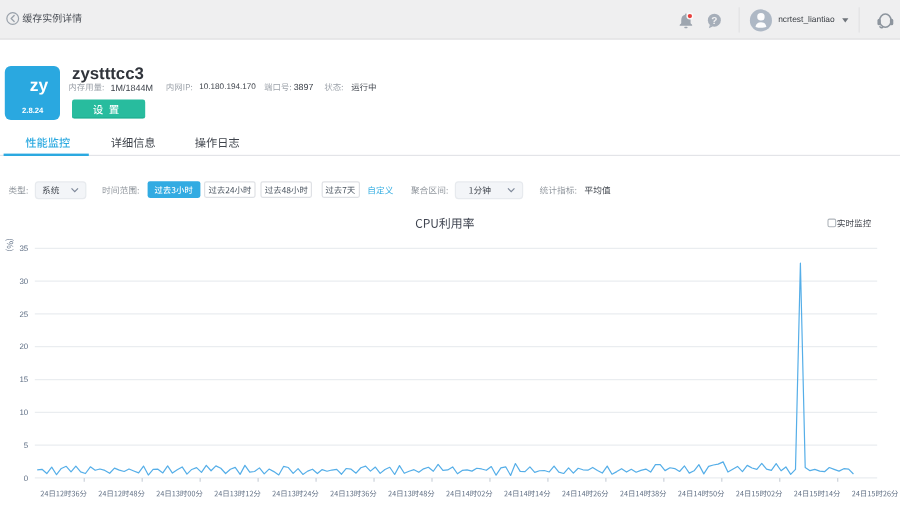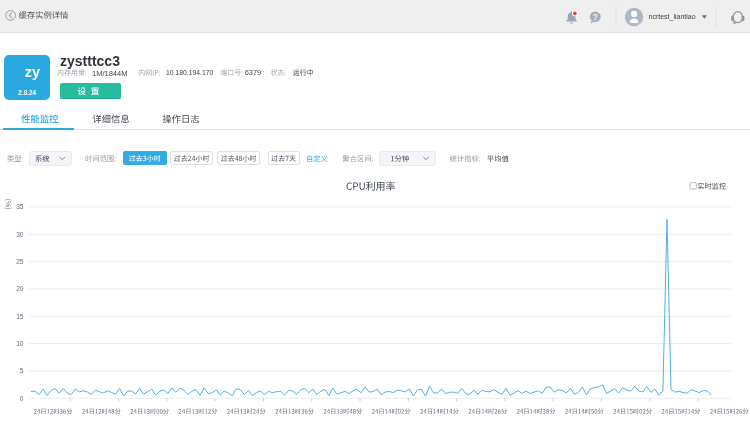--- a/index.html
+++ b/index.html
@@ -7,21 +7,21 @@
 </style></head>
 <body>
 <div class="abs" style="left:0;top:0;width:750px;height:33px;background:#efeff0;border-bottom:1px solid #e0e0e1"></div>
 <div class="abs" style="left:4.3px;top:55px;width:46px;height:44.5px;background:#2aa8e0;border-radius:5px"></div>
 <div class="abs" style="left:4.5px;top:55px;width:56px;text-align:center;font-size:14.5px;font-weight:bold;color:#fff;line-height:34px">zy</div>
 <div class="abs" style="left:4.5px;top:89px;width:45.5px;text-align:center;font-size:6.4px;font-weight:bold;color:#fff">2.8.24</div>
 <div class="abs" style="left:60px;top:82.8px;width:61.3px;height:15.8px;background:#28bc9e;border-bottom:1.5px solid #1aa98b;border-radius:2px"></div>
 <div class="abs" style="left:60px;top:53px;font-size:14px;font-weight:bold;color:#30343b">zystttcc3</div>
 <div class="abs" style="left:92px;top:68.6px;font-size:7.5px;color:#3f444c">1M/1844M</div>
 <div class="abs" style="left:166px;top:68.8px;font-size:6.8px;color:#3f444c">10.180.194.170</div>
-<div class="abs" style="left:244.7px;top:68.2px;font-size:7.4px;color:#3f444c">6379</div>
+<div class="abs" style="left:244.7px;top:68.2px;font-size:7.4px;color:#3f444c">3897</div>
 <div class="abs" style="left:0;top:129px;width:750px;height:1px;background:#e3e4e8"></div>
 <div class="abs" style="left:3px;top:128px;width:70.5px;height:2px;background:#2ba9e0"></div>
 <div class="abs" style="left:28.7px;top:151px;width:43px;height:15.3px;background:#f3f5f8;border:1px solid #e7eaee;border-radius:3px"></div>
 <div class="abs" style="left:123px;top:151.3px;width:43.5px;height:13.4px;background:#32abe2;border-radius:2px"></div>
 <div class="abs" style="left:169.9px;top:151.3px;width:43.3px;height:13.4px;background:#fff;border:1px solid #dfe1e5;border-radius:2px"></div>
 <div class="abs" style="left:216.7px;top:151.3px;width:43.7px;height:13.4px;background:#fff;border:1px solid #dfe1e5;border-radius:2px"></div>
 <div class="abs" style="left:267.6px;top:151.3px;width:32px;height:13.4px;background:#fff;border:1px solid #dfe1e5;border-radius:2px"></div>
 <div class="abs" style="left:379.2px;top:151px;width:56.5px;height:15.3px;background:#f3f5f8;border:1px solid #e7eaee;border-radius:3px"></div>
 <div class="abs" style="left:648.5px;top:13px;font-size:7px;line-height:7px;color:#3c4046">ncrtest_liantiao</div>
 <svg width="750" height="436" viewBox="0 0 750 436" style="position:absolute;left:0;top:0">

